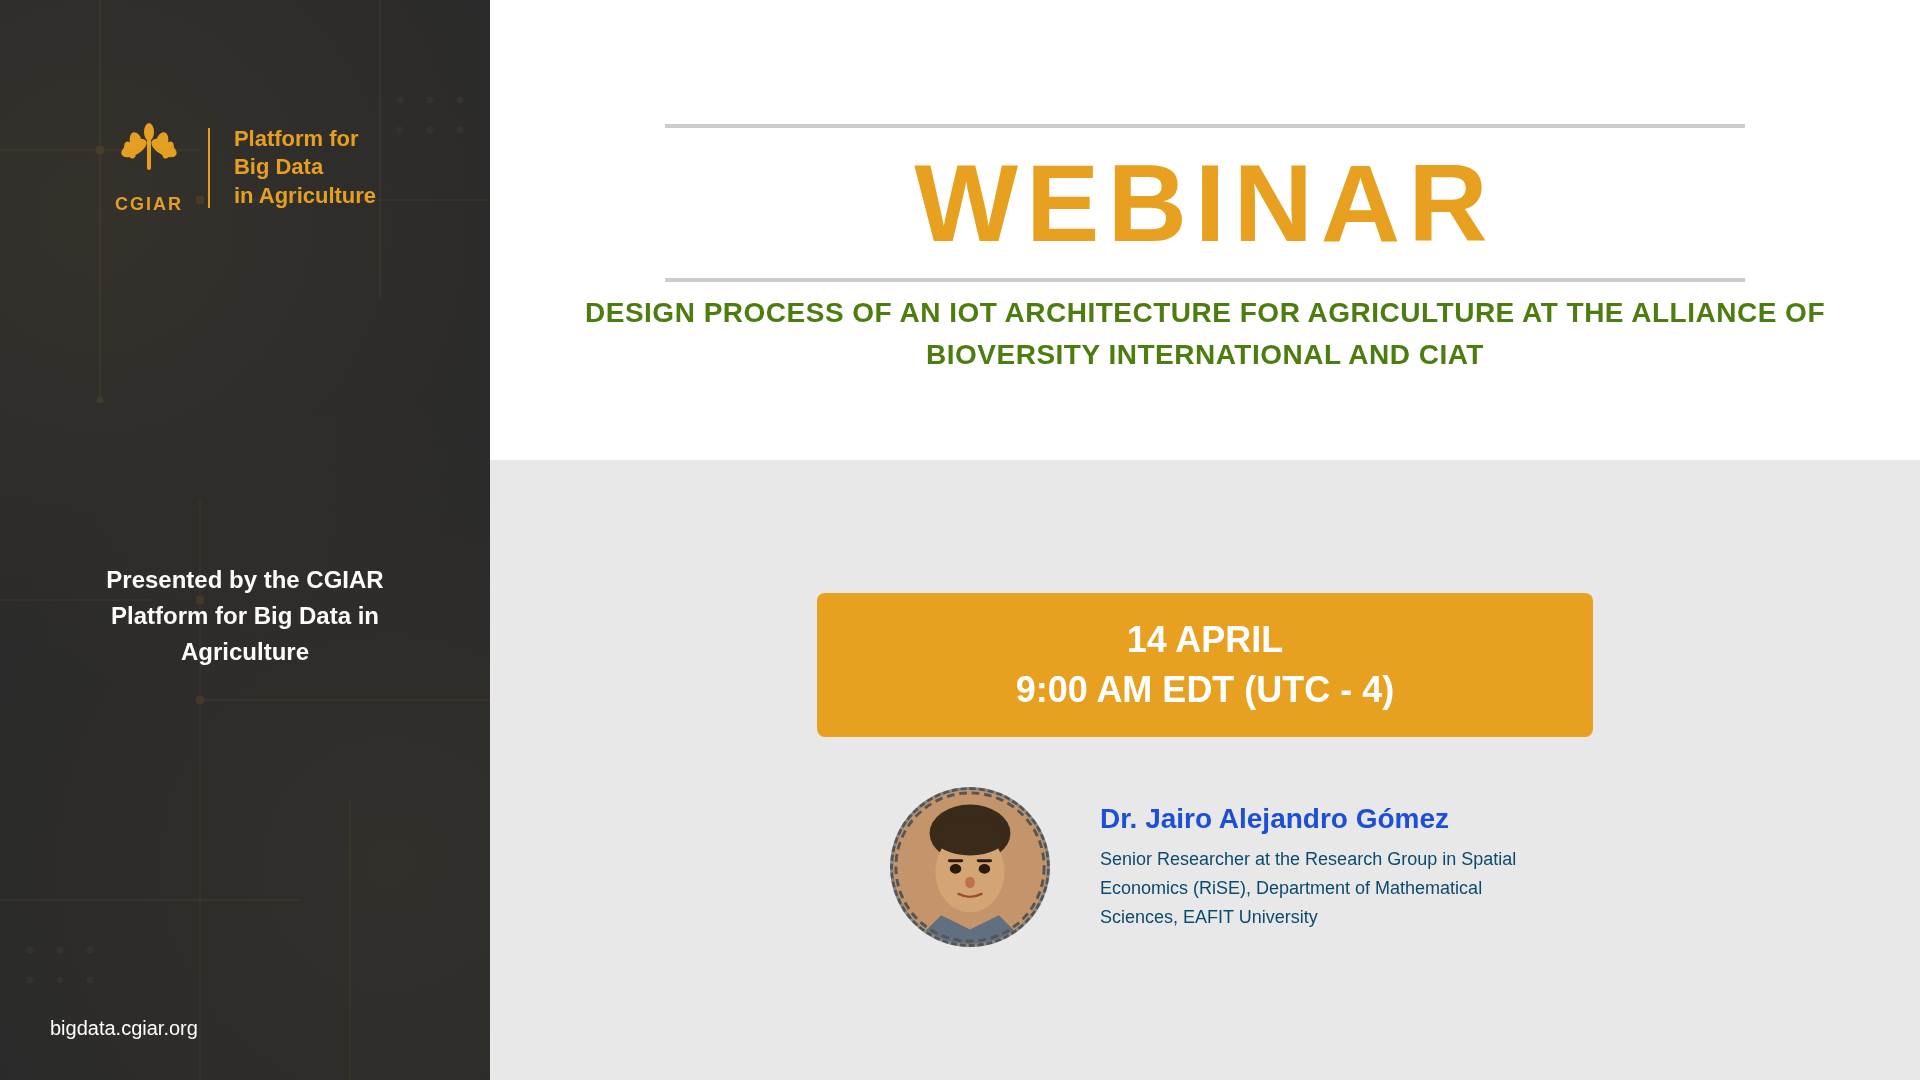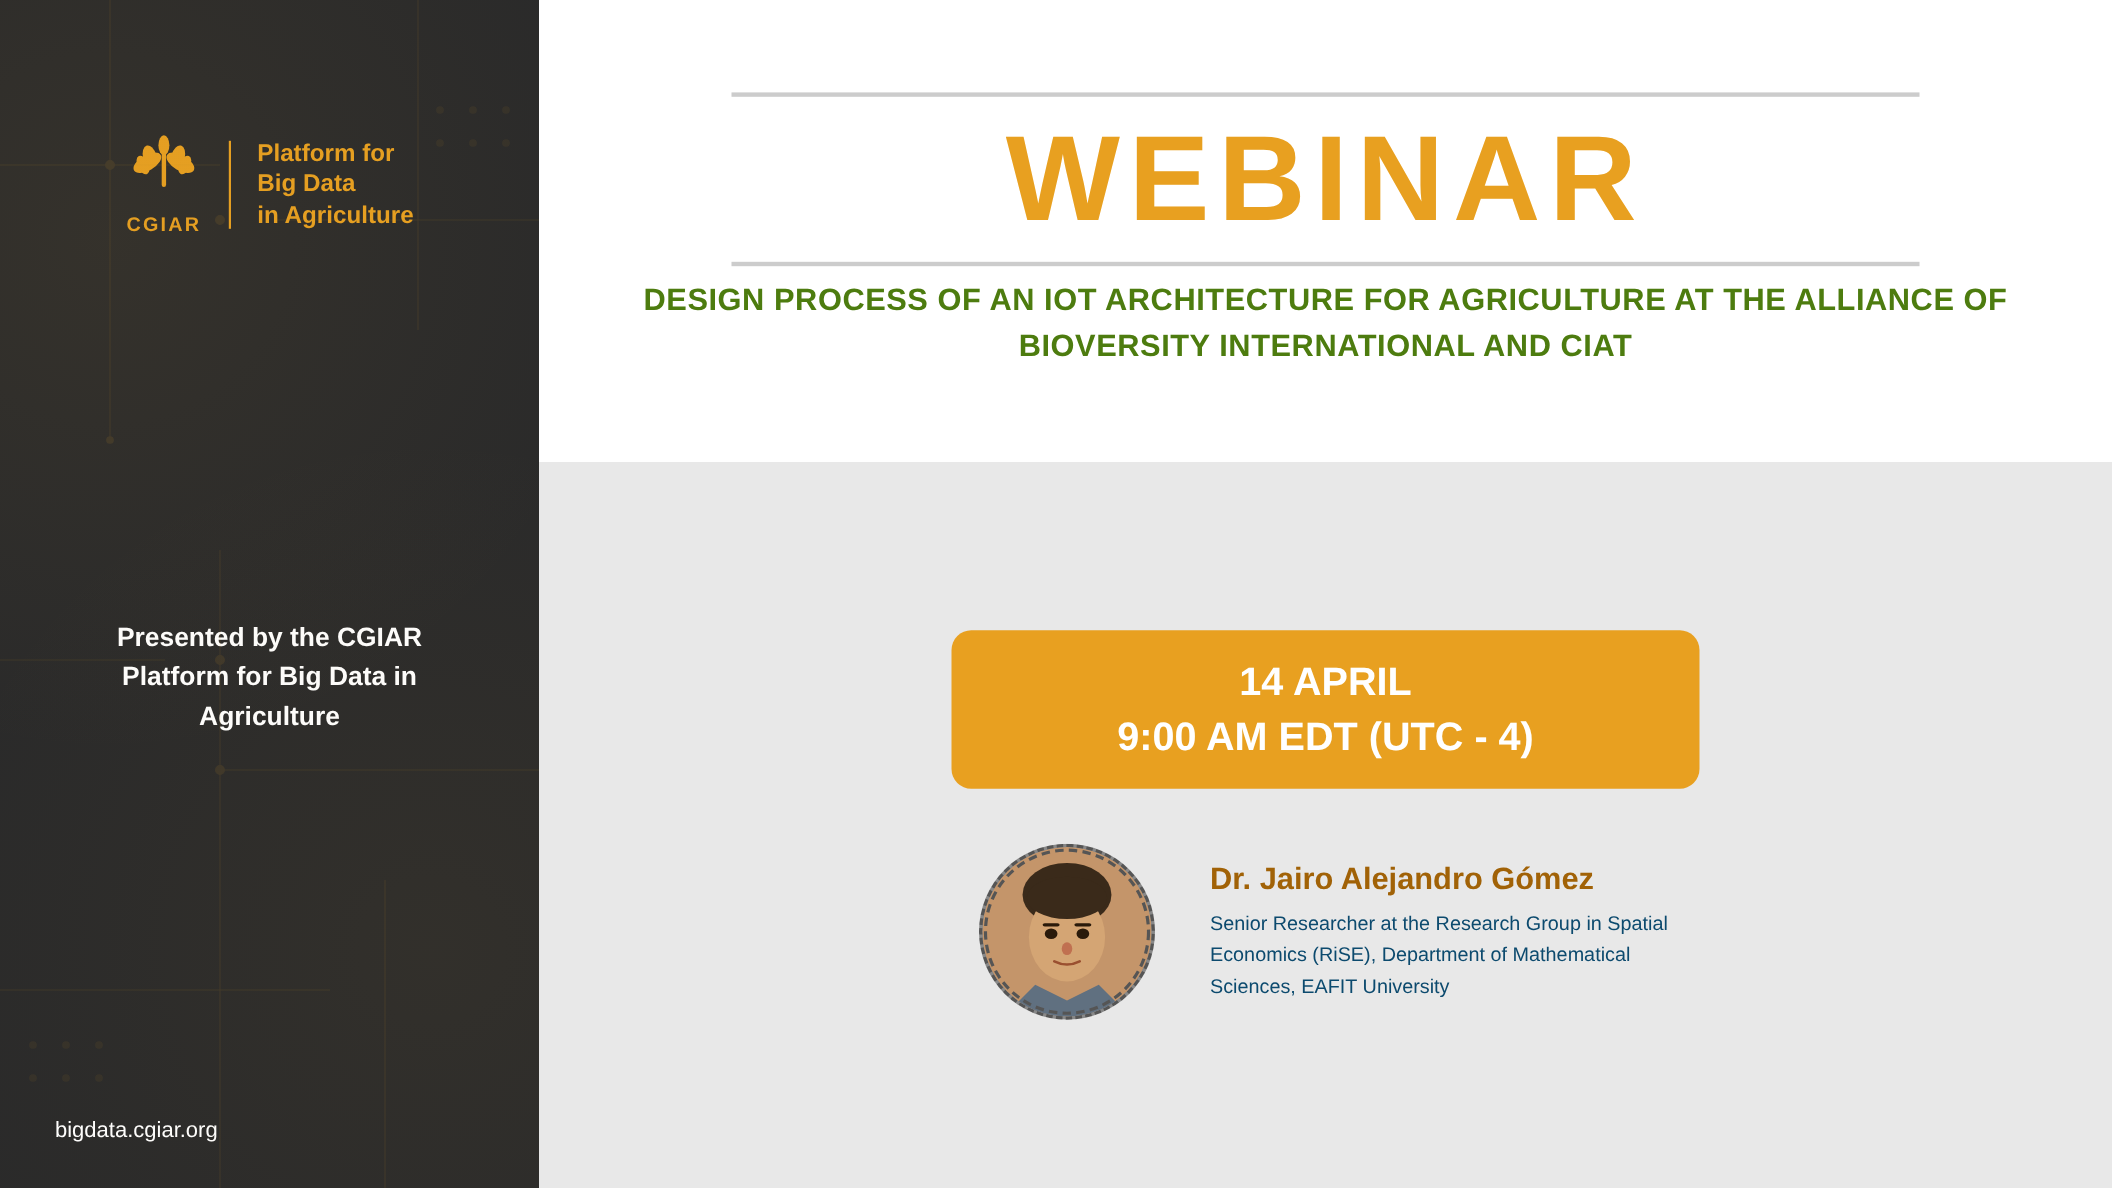--- a/index.html
+++ b/index.html
@@ -120,20 +120,21 @@
 
     .top-white {
       background: #ffffff;
       flex: 0 0 420px;
       display: flex;
       flex-direction: column;
       align-items: center;
       justify-content: center;
       padding: 30px 80px;
       position: relative;
+      margin-top: 40px;
     }
 
     .top-line {
       width: 85%;
       height: 4px;
       background: #cccccc;
       margin-bottom: 20px;
     }
 
     .bottom-line {
@@ -169,24 +170,24 @@
       display: flex;
       flex-direction: column;
       align-items: center;
       justify-content: center;
       padding: 40px 80px;
       gap: 50px;
     }
 
     .date-box {
       background: #e8a020;
-      border-radius: 18px;
+      border-radius: 8px;
       padding: 22px 92px;
       text-align: center;
-      width: 680px;
+      width: 776px;
     }
 
     .date-text {
       color: #ffffff;
       font-size: 36px;
       font-weight: 800;
       text-transform: uppercase;
       line-height: 1.4;
     }
 
@@ -212,21 +213,21 @@
       position: relative;
     }
 
     .speaker-info {
       max-width: 420px;
     }
 
     .speaker-name {
       font-size: 28px;
       font-weight: 800;
-      color: #a16207;
+      color: #1d4ed8;
       margin-bottom: 10px;
     }
 
     .speaker-bio {
       font-size: 18px;
       color: #0c4a6e;
       line-height: 1.6;
     }
   </style>
 </head>

